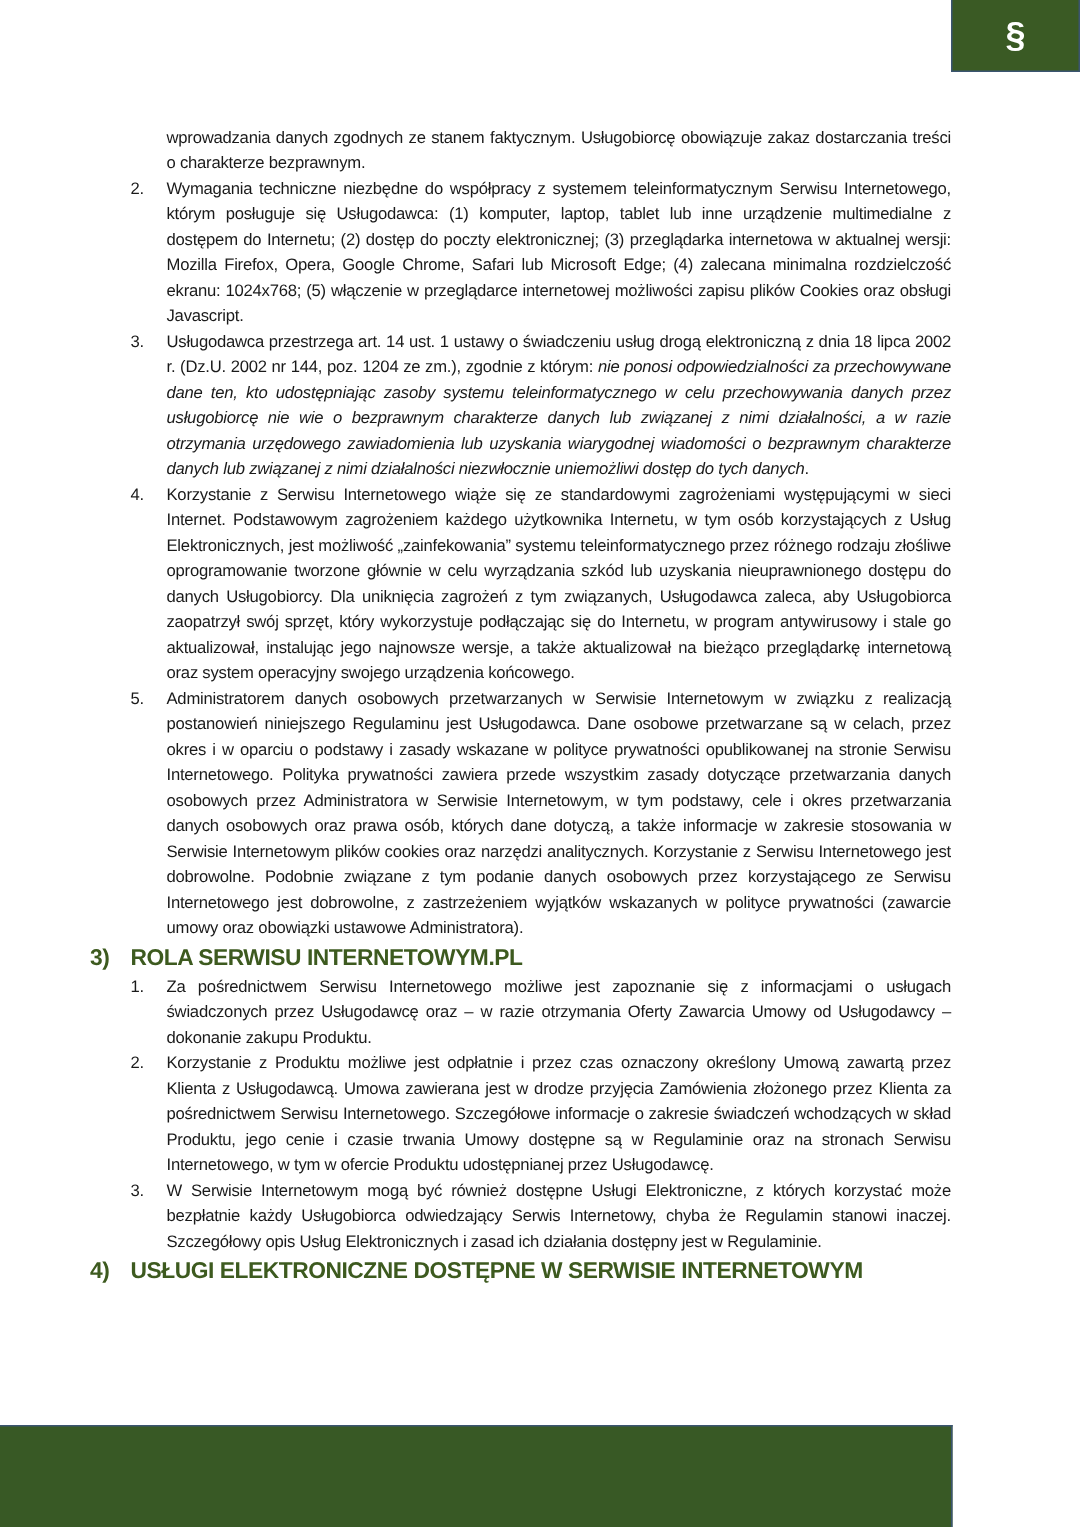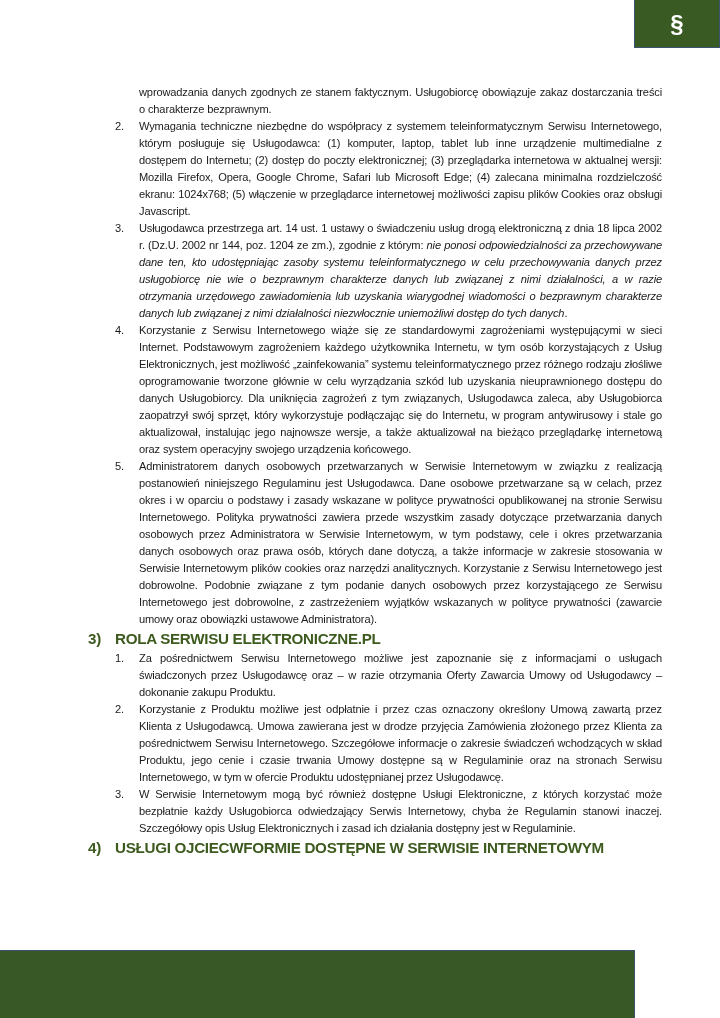--- a/index.html
+++ b/index.html
@@ -13,21 +13,21 @@
     position: absolute; left: 634px; top: 0; width: 84px; height: 47px;
     background: #3a5a24; border: 1px solid #3b5570; border-top: none;
     display: flex; align-items: center; justify-content: center;
     color: #ffffff; font-weight: bold; font-size: 24px;
   }
   .footer-bar {
     position: absolute; left: 0; top: 950px; width: 634px; height: 68px;
     background: #385925; border-top: 1px solid #3b5570; border-right: 1px solid #3b5570;
   }
   .content {
-    position: absolute; left: 0; top: 84px; width: 608px; padding-left: 28px;
+    position: absolute; left: 0; top: 84px; width: 608px;
   }
   .para {
     position: relative; padding-left: 111px; width: 523px;
     font-size: 11.1px; line-height: 17px; text-align: justify;
     letter-spacing: -0.15px;
   }
   .item { position: relative; padding-left: 111px; width: 523px;
     font-size: 11.1px; line-height: 17px; text-align: justify; letter-spacing: -0.15px; }
   .num { position: absolute; left: 87px; top: 0; }
   .item i { }
@@ -66,35 +66,35 @@
     <span>Korzystanie z Serwisu Internetowego wiąże się ze standardowymi zagrożeniami występującymi w sieci Internet. Podstawowym zagrożeniem każdego użytkownika Internetu, w tym osób korzystających z Usług Elektronicznych, jest możliwość „zainfekowania” systemu teleinformatycznego przez różnego rodzaju złośliwe oprogramowanie tworzone głównie w celu wyrządzania szkód lub uzyskania nieuprawnionego dostępu do danych Usługobiorcy. Dla uniknięcia zagrożeń z tym związanych, Usługodawca zaleca, aby Usługobiorca zaopatrzył swój sprzęt, który wykorzystuje podłączając się do Internetu, w program antywirusowy i stale go aktualizował, instalując jego najnowsze wersje, a także aktualizował na bieżąco przeglądarkę internetową oraz system operacyjny swojego urządzenia końcowego.</span>
   </div>
 
   <div class="item">
     <span class="num">5.</span>
     <span>Administratorem danych osobowych przetwarzanych w Serwisie Internetowym w związku z realizacją postanowień niniejszego Regulaminu jest Usługodawca. Dane osobowe przetwarzane są w celach, przez okres i w oparciu o podstawy i zasady wskazane w </span><b>polityce prywatności</b><span> opublikowanej na stronie Serwisu Internetowego. Polityka prywatności zawiera przede wszystkim zasady dotyczące przetwarzania danych osobowych przez Administratora w Serwisie Internetowym, w tym podstawy, cele i okres przetwarzania danych osobowych oraz prawa osób, których dane dotyczą, a także informacje w zakresie stosowania w Serwisie Internetowym plików cookies oraz narzędzi analitycznych. Korzystanie z Serwisu Internetowego jest dobrowolne. Podobnie związane z tym podanie danych osobowych przez korzystającego ze Serwisu Internetowego jest dobrowolne, z zastrzeżeniem wyjątków wskazanych w polityce prywatności (zawarcie umowy oraz obowiązki ustawowe Administratora).</span>
   </div>
 
   <h2 class="section s3">
     <span class="snum">3)</span>
-    <span>ROLA SERWISU ELEKTRONICZNE.PL</span>
+    <span>ROLA SERWISU INTERNETOWYM.PL</span>
   </h2>
 
   <div class="item">
     <span class="num">1.</span>
     <span>Za pośrednictwem Serwisu Internetowego możliwe jest zapoznanie się z informacjami o usługach świadczonych przez Usługodawcę oraz – w razie otrzymania Oferty Zawarcia Umowy od Usługodawcy – dokonanie zakupu Produktu.</span>
   </div>
   <div class="item">
     <span class="num">2.</span>
     <span>Korzystanie z Produktu możliwe jest odpłatnie i przez czas oznaczony określony Umową zawartą przez Klienta z Usługodawcą. Umowa zawierana jest w drodze przyjęcia Zamówienia złożonego przez Klienta za pośrednictwem Serwisu Internetowego. Szczegółowe informacje o zakresie świadczeń wchodzących w skład Produktu, jego cenie i czasie trwania Umowy dostępne są w Regulaminie oraz na stronach Serwisu Internetowego, w tym w ofercie Produktu udostępnianej przez Usługodawcę.</span>
   </div>
   <div class="item">
     <span class="num">3.</span>
     <span>W Serwisie Internetowym mogą być również dostępne Usługi Elektroniczne, z których korzystać może bezpłatnie każdy Usługobiorca odwiedzający Serwis Internetowy, chyba że Regulamin stanowi inaczej. Szczegółowy opis Usług Elektronicznych i zasad ich działania dostępny jest w Regulaminie.</span>
   </div>
 
   <h2 class="section s4">
     <span class="snum">4)</span>
-    <span>USŁUGI OJCIECWFORMIE DOSTĘPNE W SERWISIE INTERNETOWYM</span>
+    <span>USŁUGI ELEKTRONICZNE DOSTĘPNE W SERWISIE INTERNETOWYM</span>
   </h2>
 </div>
 
 <div class="footer-bar"></div>
 
 </body></html>

